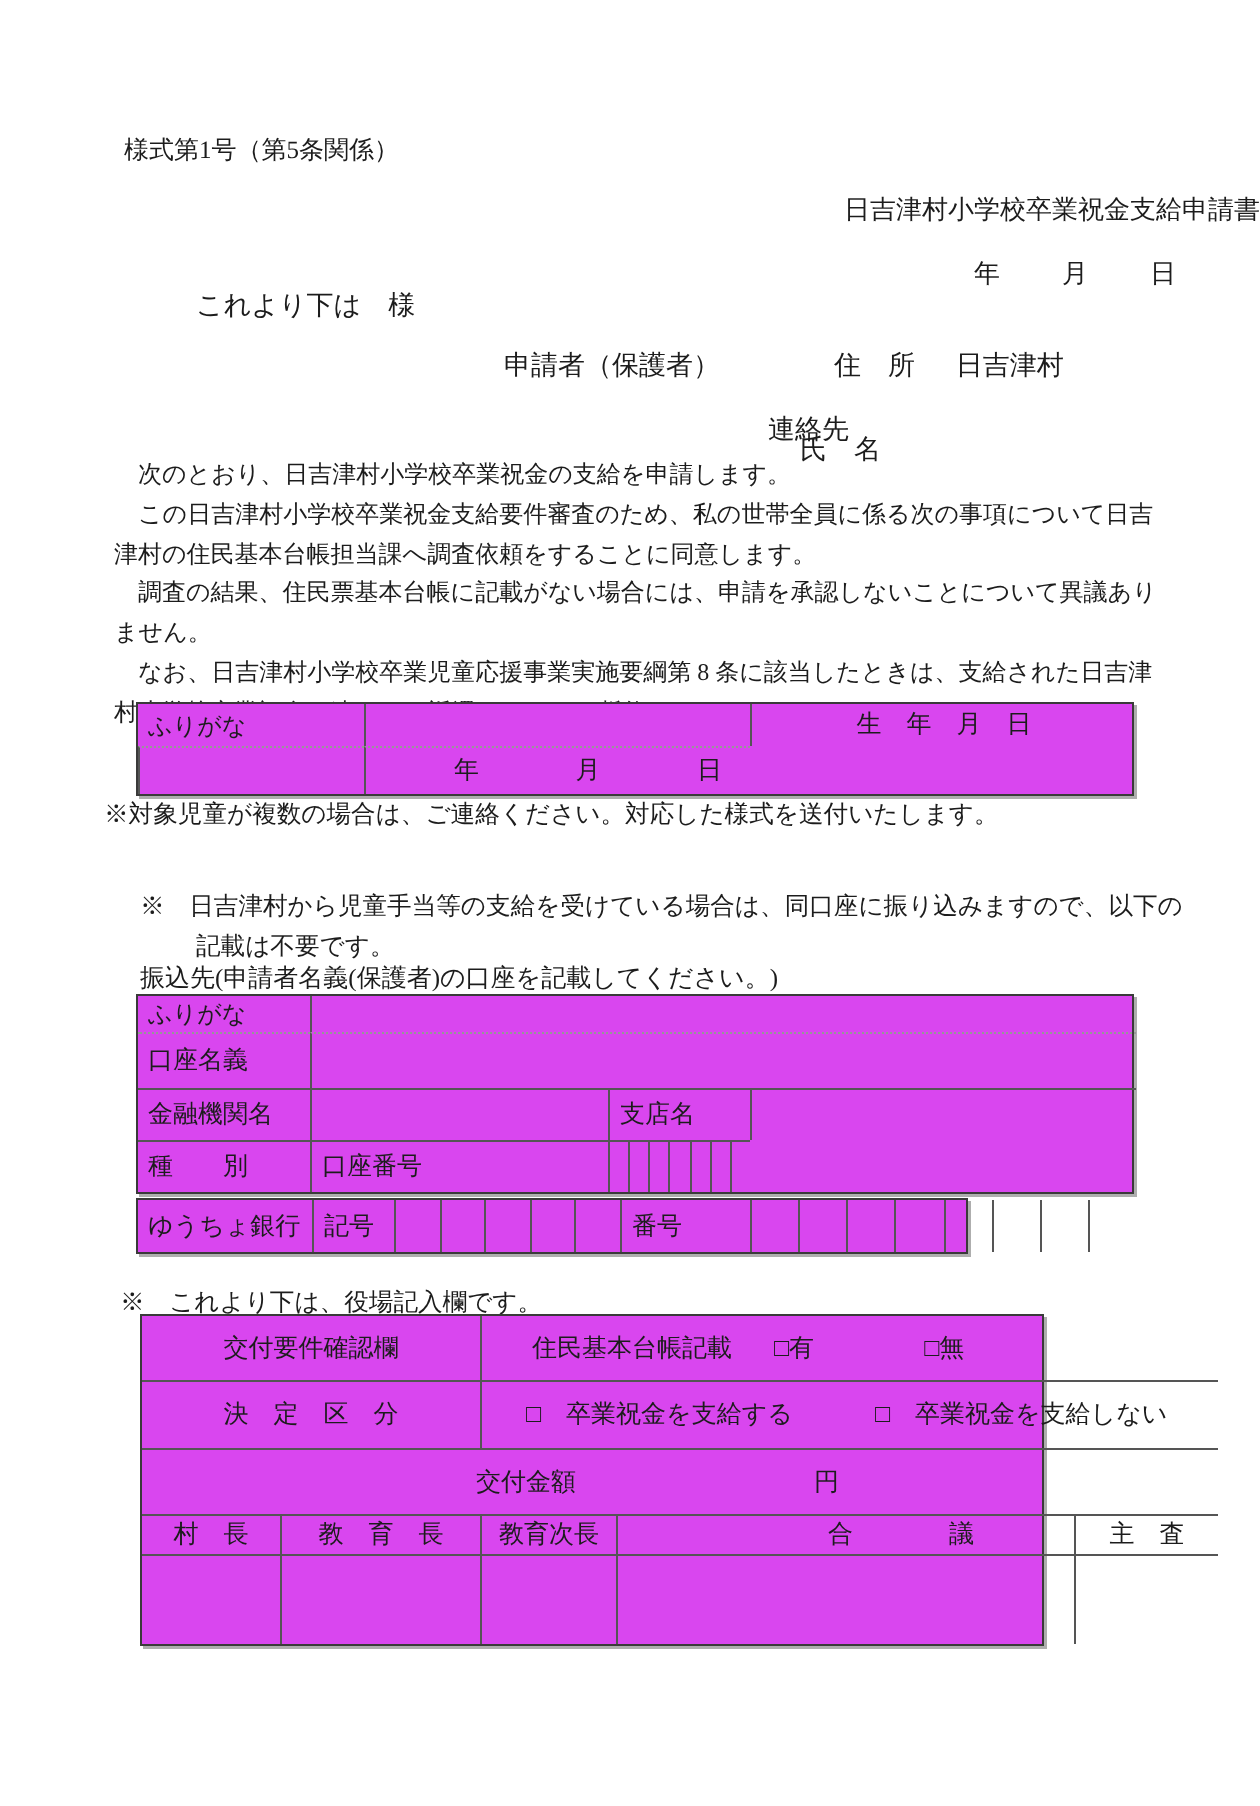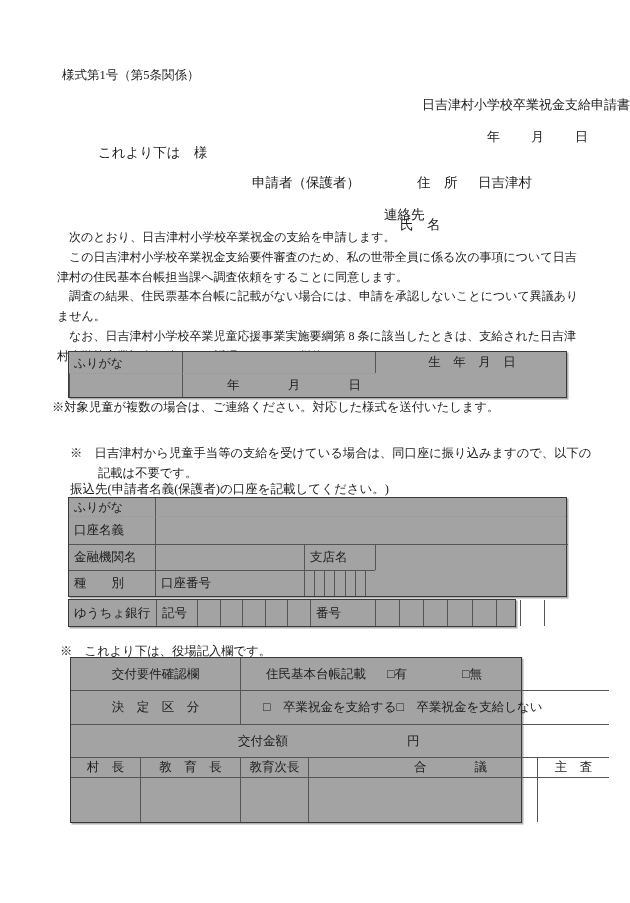--- a/index.html
+++ b/index.html
@@ -4,37 +4,37 @@
 <style>
   html,body { margin:0; padding:0; background:#e8e8e8; }
   .page {
     position:relative; width:630px; height:903px; margin:0 auto;
     background:#fff; color:#1c1c1c;
     font-family:"Liberation Serif","DejaVu Serif",serif;
     font-size:12.5px; overflow:hidden;
   }
   .abs { position:absolute; white-space:nowrap; line-height:1.25; }
   .tbl {
-    position:absolute; box-sizing:border-box; display:grid; background:#a3a3a3;
+    position:absolute; box-sizing:border-box; display:grid; background:#d946ef;
     border:1.5px solid #3a3a3a; box-shadow:1.5px 1.5px 0 #aeaeae;
   }
   .c {
     box-sizing:border-box; display:flex; align-items:center;
     padding:0 5px; overflow:hidden; white-space:nowrap; line-height:1;
   }
   .ctr { justify-content:center; padding:0; }
   .bl  { border-left:1px solid #555; }
   .bt  { border-top:1px solid #555; }
   .btd { border-top:1px dotted #979797; }
   .cells { display:flex; align-items:stretch; padding:0; }
   .cells > div { flex:1 1 0; }
   .cells > div + div { border-left:1px solid #555; }
   #t-child  { left:68px; top:351px; width:499px; grid-template-columns:113px 193px 193px; grid-template-rows:21px 24px; }
   #t-bank   { left:68px; top:497px; width:499px; grid-template-columns:86px 149px 71px 193px; grid-template-rows:18px 28px 26px 26px; }
-  #t-yucho  { left:68px; top:599px; width:448px; grid-template-columns:87px 41px 113px 65px 193px; grid-template-rows:26px; }
+  #t-yucho  { left:68px; top:599px; width:416px; grid-template-columns:87px 41px 113px 65px 193px; grid-template-rows:26px; }
   #t-office { left:70px; top:657px; width:452px; grid-template-columns:69px 100px 68px 229px 72px; grid-template-rows:32px 34px 33px 20px 45px; }
   .body-text { line-height:19.8px; font-size:12px; white-space:normal; text-align:left; }
   .body-text p { margin:0; }
 </style>
 </head>
 <body>
 
 <div class="page">
 
   <div class="abs" style="left:62px; top:68px;">様式第1号（第5条関係）</div>
@@ -138,21 +138,21 @@
     <div class="c ctr" style="grid-column:1/3;">交付要件確認欄</div>
     <div class="c bl" style="grid-column:3/6;">
       <span style="margin-left:20px;">住民基本台帳記載</span>
       <span style="margin-left:21px;">□有</span>
       <span style="margin-left:55px;">□無</span>
     </div>
 
     <div class="c ctr bt" style="grid-column:1/3;">決　定　区　分</div>
     <div class="c bl bt" style="grid-column:3/6;">
       <span style="margin-left:17px;">□　卒業祝金を支給する</span>
-      <span style="">□　卒業祝金を支給しない</span>
+      <span style="margin-left:41px;">□　卒業祝金を支給しない</span>
     </div>
 
     <div class="c bt" style="grid-column:1/6;">
       <span style="margin-left:162px;">交付金額</span>
       <span style="margin-left:119px;">円</span>
     </div>
 
     <div class="c ctr bt">村　長</div>
     <div class="c ctr bl bt">教　育　長</div>
     <div class="c ctr bl bt">教育次長</div>

